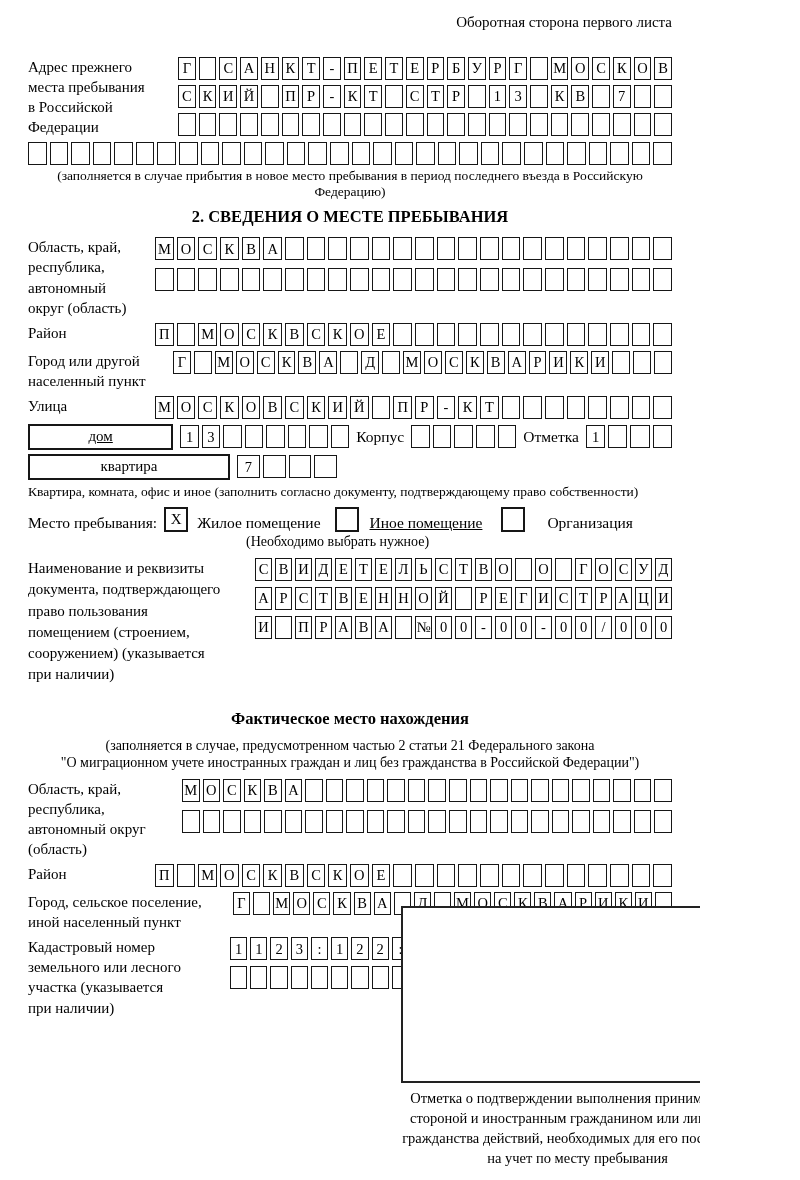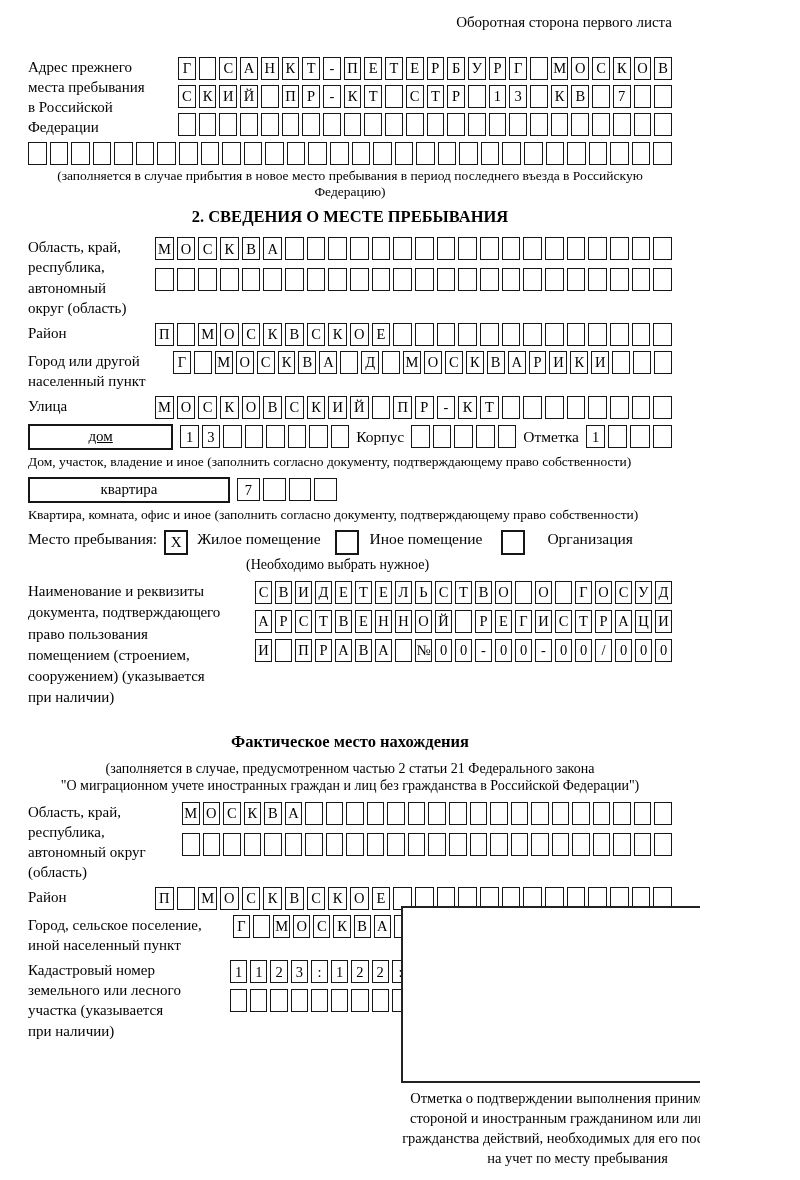--- a/index.html
+++ b/index.html
@@ -57,21 +57,21 @@
   }
   .wb-house{ width:168px;text-decoration:underline; }
   .wb-apt{ width:202px; }
   .w-house{ width:196px; }
   .w-korpus{ width:122px; }
   .w-stroenie{ width:100px; }
   .w-apt{ width:100px; }
   .inline-label{ font-size:15.5px; }
 
   
-  .stay-row{ display:flex; align-items:flex-start; margin:6px 0 2px 0; }
+  .stay-row{ display:flex; align-items:flex-end; margin:6px 0 2px 0; }
   .checkbox{
     border:2px solid #161616; width:24px; height:25px;
     display:flex; align-items:center; justify-content:center;
     font-size:15px; flex:none;
   }
   .stay-row .opt{ font-size:15.5px; }
   .stay-note{ font-size:14px; margin:2px 0 8px 218px; }
 
   .doc-rows{ gap:6px; }
 
@@ -394,39 +394,38 @@
         <span class="cell"></span>
       </div>
     <span class="inline-label">Отметка</span>
     <div class="cells w-stroenie" style="--n: 4;">
         <span class="cell">1</span>
         <span class="cell"></span>
         <span class="cell"></span>
         <span class="cell"></span>
       </div>
   </div>
-  <div class="note" style="text-align:left;">Дом, участок, владение и иное (заполнить согласно документу, подтверждающему право собственности)</div>
 
   <div class="inline-row">
     <div class="widebox wb-apt">квартира</div>
     <div class="cells w-apt" style="--n: 4;">
         <span class="cell">7</span>
         <span class="cell"></span>
         <span class="cell"></span>
         <span class="cell"></span>
       </div>
   </div>
   <div class="note" style="text-align:left;">Квартира, комната, офис и иное (заполнить согласно документу, подтверждающему право собственности)</div>
 
   <div class="stay-row">
     <span class="opt">Место пребывания:</span>
     <span class="checkbox" style="margin-left:7px;">X</span>
     <span class="opt" style="margin-left:9px;">Жилое помещение</span>
     <span class="checkbox" style="margin-left:14px;"></span>
-    <span class="opt" style="margin-left:11px;">Иное помещение</span>
+    <span class="opt" style="margin-left:11px;text-decoration:underline;">Иное помещение</span>
     <span class="checkbox" style="margin-left:19px;"></span>
     <span class="opt" style="margin-left:22px;">Организация</span>
   </div>
   <div class="stay-note">(Необходимо выбрать нужное)</div>
 
   <div class="field">
     <div class="label lw-doc">Наименование и реквизиты
 документа, подтверждающего
 право пользования
 помещением (строением,

